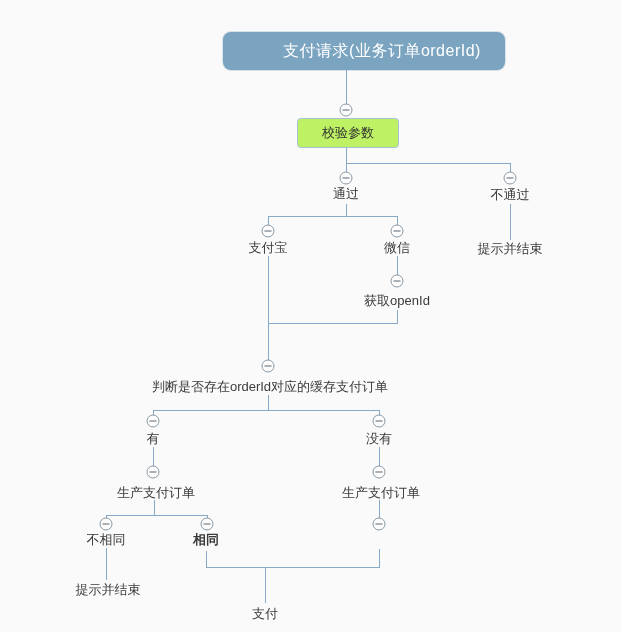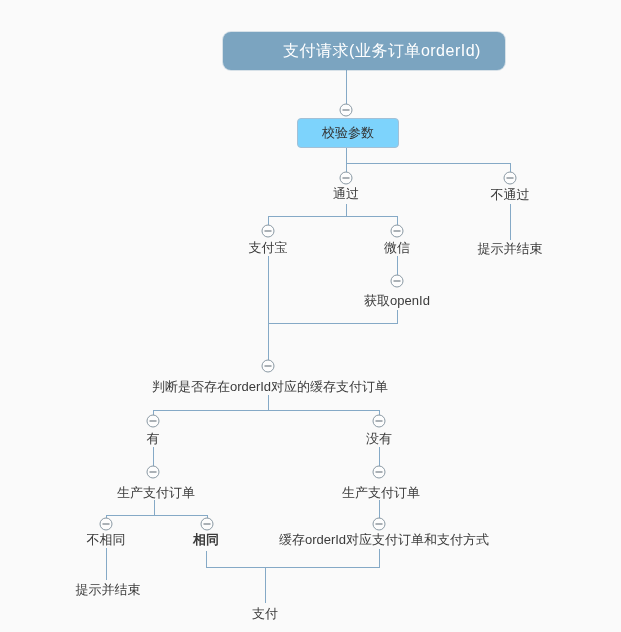--- a/index.html
+++ b/index.html
@@ -32,21 +32,21 @@
   .root-node{
     position:absolute;left:223px;top:32px;width:246px;height:38px;
     background:#7ba4c0;border-radius:8px;
     display:flex;align-items:center;justify-content:center;
     color:#ffffff;font-size:16px;letter-spacing:0.5px;
     z-index:2;box-shadow:0 0 0 1px rgba(110,150,180,0.25);padding-left:36px;
   }
   
   .boxed-node{
     position:absolute;left:297px;top:118px;width:100px;height:28px;
-    background:#7dd3fc;border:1px solid #a3c0d6;border-radius:4px;
+    background:#bef264;border:1px solid #a3c0d6;border-radius:4px;
     display:flex;align-items:center;justify-content:center;
     color:#333333;font-size:13px;
     z-index:2;
   }
   
   .label{
     position:absolute;transform:translateX(-50%);
     white-space:nowrap;font-size:13px;color:#3b3b3b;
     line-height:14px;z-index:2;
   }
@@ -116,17 +116,16 @@
   <div class="label" style="left:268px;top:241px;">支付宝</div>
   <div class="label" style="left:397px;top:241px;">微信</div>
   <div class="label" style="left:397px;top:294px;">获取openId</div>
   <div class="label" style="left:270px;top:380px;">判断是否存在orderId对应的缓存支付订单</div>
   <div class="label" style="left:153px;top:432px;">有</div>
   <div class="label" style="left:379px;top:432px;">没有</div>
   <div class="label" style="left:156px;top:486px;">生产支付订单</div>
   <div class="label" style="left:381px;top:486px;">生产支付订单</div>
   <div class="label" style="left:106px;top:533px;">不相同</div>
   <div class="label" style="left:206px;top:533px;font-weight:bold;">相同</div>
-  <div class="label" style="left:384px;top:533px;">缓存orderId对应支付订单和支付方式</div>
   <div class="label" style="left:108px;top:583px;">提示并结束</div>
   <div class="label" style="left:265px;top:607px;">支付</div>
 
 </div>
 
 </body></html>

